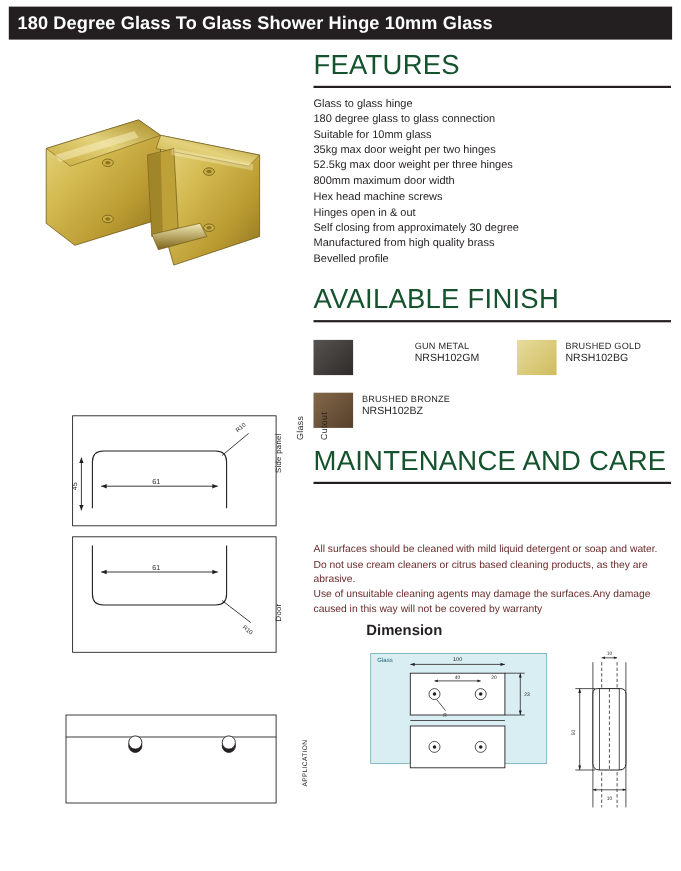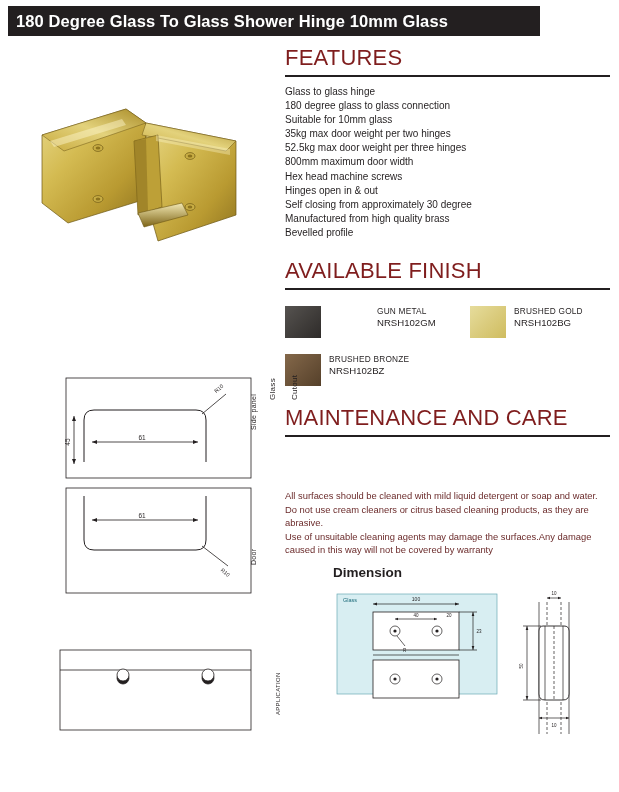--- a/index.html
+++ b/index.html
@@ -14,21 +14,21 @@
     font-family: "Liberation Sans", sans-serif;
     color: #231f20;
     overflow: hidden;
   }
 
   
   .header-bar {
     position: absolute;
     left: 8px;
     top: 6px;
-    width: 532px;
+    width: 603px;
     height: 30px;
     background: #231f20;
     color: #ffffff;
     display: flex;
     align-items: center;
     padding-left: 8px;
     box-sizing: border-box;
   }
   .header-bar .title {
     font-size: 16.5px;
@@ -41,24 +41,24 @@
   .product-photo {
     position: absolute;
     left: 30px;
     top: 95px;
     width: 230px;
     height: 150px;
   }
 
   
   .section-title {
-    font-size: 22px;
+    font-size: 25px;
     font-weight: normal;
     letter-spacing: 0.2px;
-    color: #7f1d1d;
+    color: #14532d;
   }
   .rule {
     height: 2px;
     background: #231f20;
   }
 
   .features {
     position: absolute;
     left: 285px;
     top: 45px;

